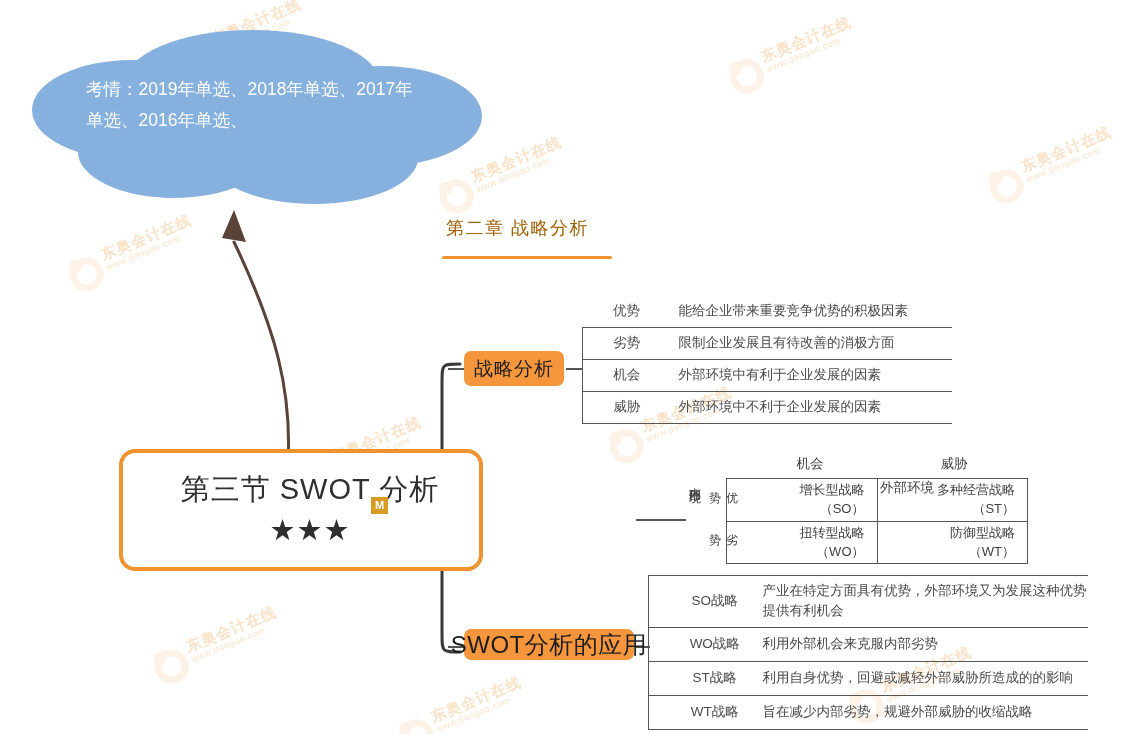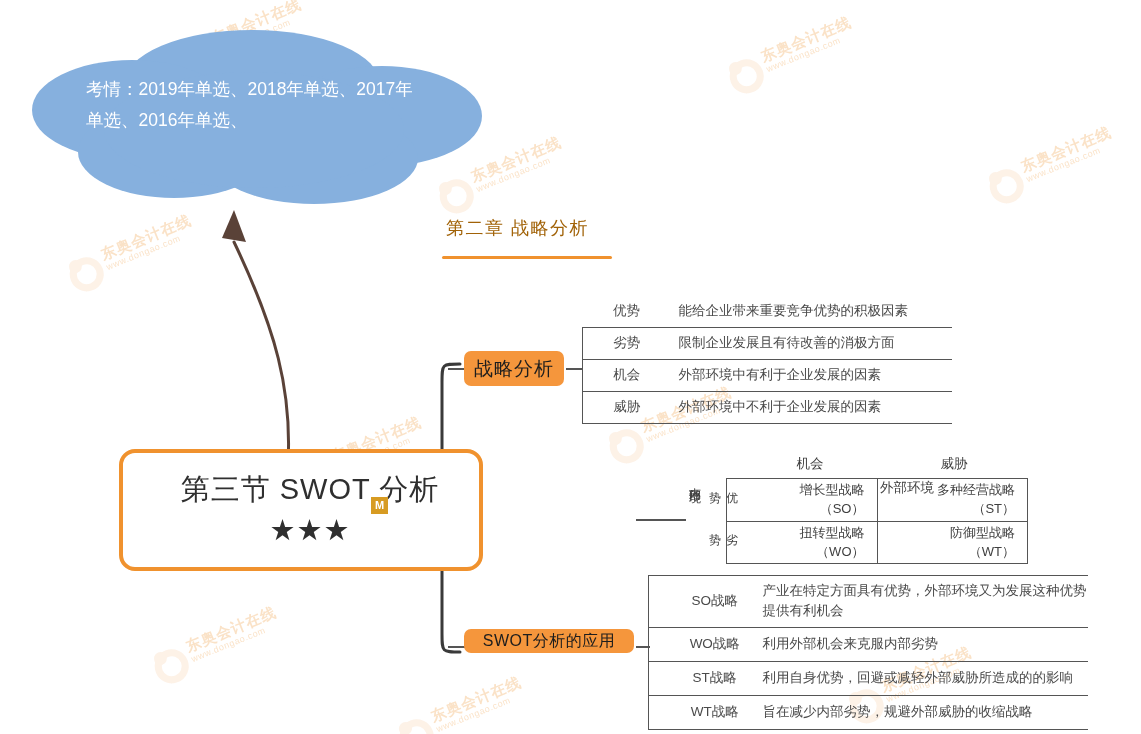--- a/index.html
+++ b/index.html
@@ -97,21 +97,21 @@
   #bracket-svg { position: absolute; left: 414px; top: 340px; width: 60px; height: 330px; z-index: 8; }
 
   
   .branch-pill {
     position: absolute; z-index: 12;
     background: #f5963c; border-radius: 7px;
     color: #1d1d1d; display: flex; align-items: center; justify-content: center;
     white-space: nowrap;
   }
   #branch-jbyl { left: 464px; top: 351px; width: 100px; height: 35px; font-size: 19px; letter-spacing: 1px; }
-  #branch-yy   { left: 464px; top: 629px; width: 170px; height: 24px; font-size: 16px; letter-spacing: 0.5px; }
+  #branch-yy   { left: 464px; top: 629px; width: 170px; height: 31px; font-size: 24px; letter-spacing: 0.5px; }
 
   
   .stub { position: absolute; height: 1.5px; background: #555; z-index: 7; }
 
   
   #table-jbyl {
     position: absolute; left: 582px; top: 296px; z-index: 11;
     width: 370px;
     font-size: 13.5px; color: #4a4a4a;
   }

